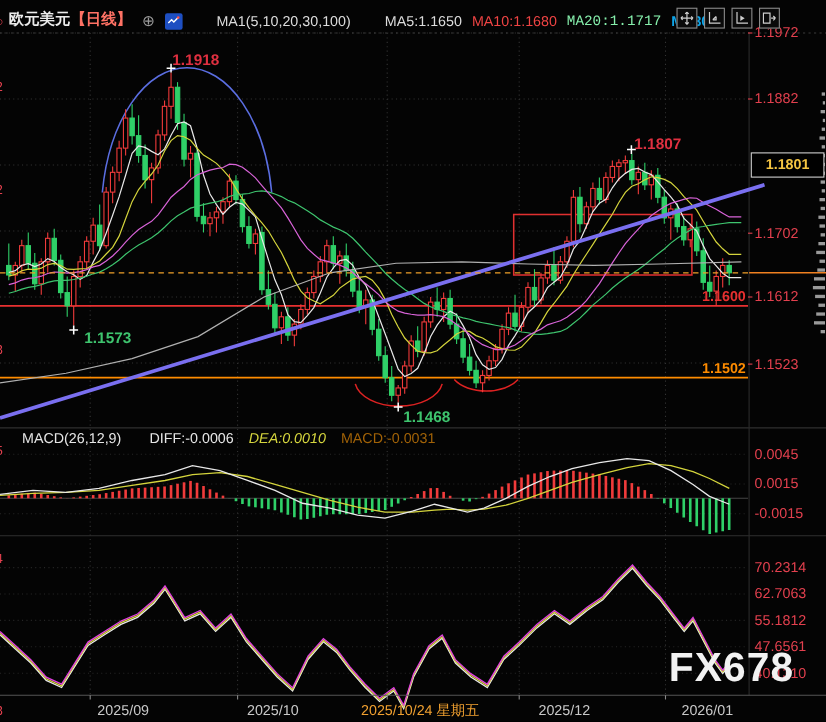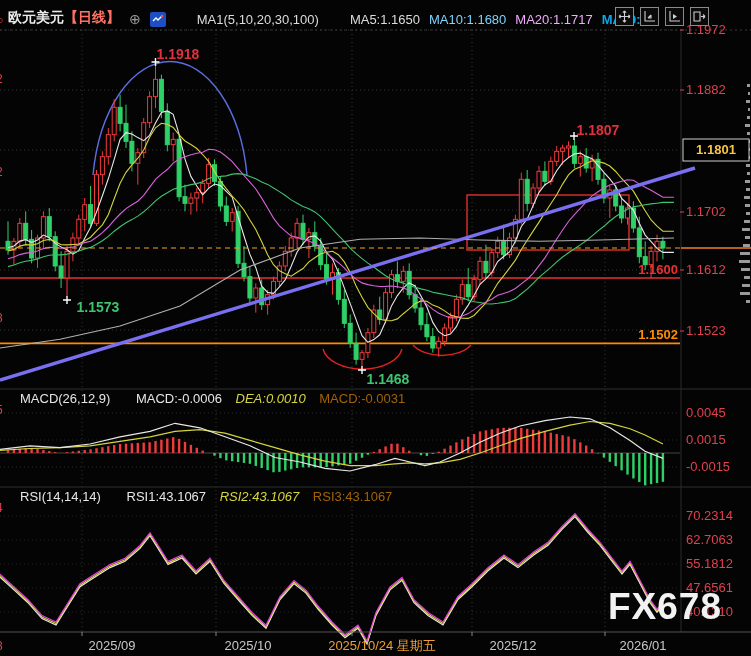--- a/index.html
+++ b/index.html
@@ -5,22 +5,22 @@
   html,body{margin:0;padding:0;background:#000;}
   #stage{position:relative;width:751px;height:656px;background:#040404;overflow:hidden;
          font-family:"Liberation Sans",sans-serif;}
   #chart{position:absolute;left:0;top:0;}
   .topbar{position:absolute;left:8px;top:5px;height:22px;display:flex;align-items:flex-end;
           gap:9px;font-size:13px;white-space:nowrap;z-index:3;}
   .t-title{color:#ececec;font-weight:bold;font-size:14px;}
   .t-period{color:#ff7265;font-weight:bold;font-size:14px;}
   .t-add{color:#9a9a9a;font-size:14px;}
   .t-ma1,.t-ma5{color:#dcdcdc;padding-left:22px;}
-  .t-ma10{color:#7dd3fc;}
-  .t-ma20{color:#f0abfc;}
+  .t-ma10{color:#ef4444;}
+  .t-ma20{color:#86efac;font-family:Liberation Mono, monospace;}
   .t-ma30{color:#0ea5e9;font-weight:bold;}
   .chart-ico{display:inline-flex;width:16px;height:15px;background:#1e4fc2;border-radius:2px;
              align-items:center;justify-content:center;}
   .tool-icons{position:absolute;left:615px;top:7px;display:flex;gap:6px;z-index:4;}
   .tool-btn{width:17px;height:17px;border:1px solid #8a8a8a;background:#0a0a0a;display:flex;
             align-items:center;justify-content:center;}
   .panel-head{position:absolute;left:8px;font-size:13px;white-space:nowrap;z-index:3;}
   .panel-head span{margin-right:10px;}
   .ph-w{color:#e6e6e6;margin-left:12px;}
   .ph-y{color:#d6d63e;font-style:italic;}
@@ -547,26 +547,20 @@
     </span>
     <span class="tool-btn">
       <svg width="13" height="13" viewBox="0 0 13 13" stroke="#cfcfcf" stroke-width="1.1" fill="none">
           <path d="M1 2v9h6V2zM8 6.5h4M12 6.5l-2-2M12 6.5l-2 2"></path>
         </svg>
     </span>
   </div>
 
   <div class="panel-head" style="top:391px">
     <span class="ph-w">MACD(26,12,9)</span>
-    <span class="ph-w">MACD:-0.0006</span>
+    <span class="ph-w">DIFF:-0.0006</span>
     <span class="ph-y">DEA:0.0010</span>
     <span class="ph-m">MACD:-0.0031</span>
   </div>
 
-  <div class="panel-head" style="top:489px">
-    <span class="ph-w">RSI(14,14,14)</span>
-    <span class="ph-w">RSI1:43.1067</span>
-    <span class="ph-y">RSI2:43.1067</span>
-    <span class="ph-m">RSI3:43.1067</span>
-  </div>
 
   <div class="watermark">FX678</div>
 </div>
 
 </body></html>

